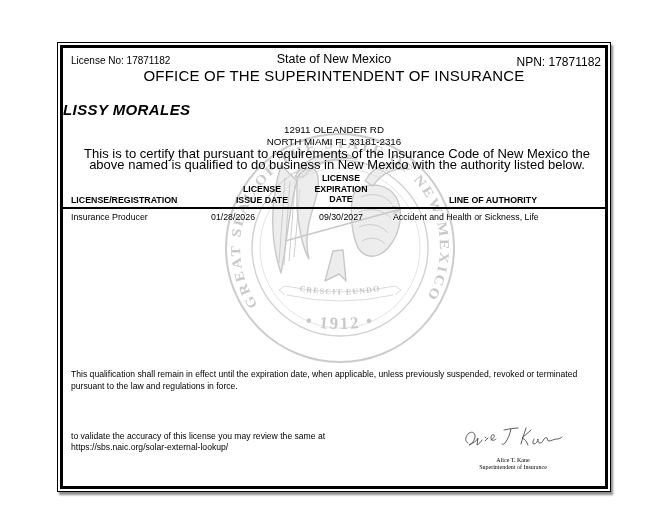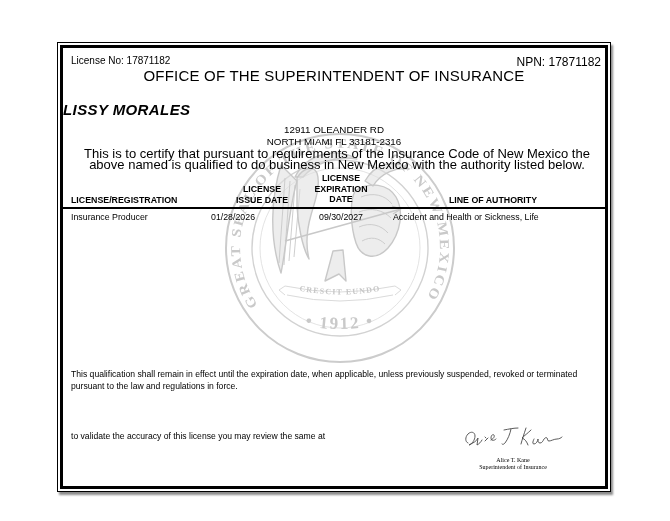--- a/index.html
+++ b/index.html
@@ -139,20 +139,21 @@
         </text>
 
         <text class="seal-ring-text" font-size="17" fill="#c9c9c9" letter-spacing="2">
           <textPath href="#yearPath" startOffset="50%" text-anchor="middle">• 1912 •</textPath>
         </text>
       </svg>
 
       <div class="content">
 
         <span class="abs license-no">License No: 17871182</span>
+        <span class="abs state-title">State of New Mexico</span>
         <span class="abs npn">NPN: 17871182</span>
 
         <div class="abs office-title">OFFICE OF THE SUPERINTENDENT OF INSURANCE</div>
 
         <div class="abs licensee-name">LISSY MORALES</div>
         <div class="abs addr1">12911 OLEANDER RD</div>
         <div class="abs addr2">NORTH MIAMI FL 33181-2316</div>
 
         <div class="abs certify">This is to certify that pursuant to requirements of the Insurance Code of New Mexico the above named is qualified to do business in New Mexico with the authority listed below.</div>
 
@@ -171,20 +172,21 @@
         <div class="abs table-rule"></div>
 
         <div class="abs cell cell-c1">Insurance Producer</div>
         <div class="abs cell cell-c2">01/28/2026</div>
         <div class="abs cell cell-c3">09/30/2027</div>
         <div class="abs cell cell-c4">Accident and Health or Sickness, Life</div>
 
         <div class="abs qualification">This qualification shall remain in effect until the expiration date, when applicable, unless previously suspended, revoked or terminated pursuant to the law and regulations in force.</div>
 
         <div class="abs validate-line1">to validate the accuracy of this license you may review the same at</div>
+        <div class="abs validate-line2">https://sbs.naic.org/solar-external-lookup/</div>
 
         <svg class="abs signature-svg" width="115" height="40" viewBox="0 0 115 40">
           <g fill="none" stroke="#4a4a4a" stroke-width="0.9" stroke-linecap="round" stroke-linejoin="round">
             <path d="M10,25 c-3,-1 -3,-6 0,-9 c3,-3 7,-2 7,2 c0,4 -3,8 -6,9 c4,-2 8,-4 9,-7 l-1,7 c2,-1 4,-3 5,-5 m3,-3 l1,1 m-1,3 c1,-1 2,-2 3,-3 m3,2 c2,-1 4,-3 3,-5 c-1,-1 -3,0 -3,3 c0,3 3,3 5,1"></path>
             <path d="M46,12 c5,-1 10,-2 14,-2 m-7,1 c-1,5 -3,10 -6,14 c-1,1 -2,2 -3,1"></path>
             <path d="M68,10 c-2,6 -4,12 -5,16 m10,-14 c-3,3 -7,6 -9,8 c3,1 5,4 6,7 m6,-6 c-1,2 -2,5 0,5 c2,0 4,-3 4,-5 c0,2 0,4 2,4 c2,0 3,-2 4,-4 c1,-1 2,-2 3,-1 c1,1 0,3 2,3 c2,0 5,-2 8,-2 c2,0 4,-1 5,-2"></path>
           </g>
         </svg>
         <div class="abs sig-name">Alice T. Kane</div>
         <div class="abs sig-title">Superintendent of Insurance</div>

